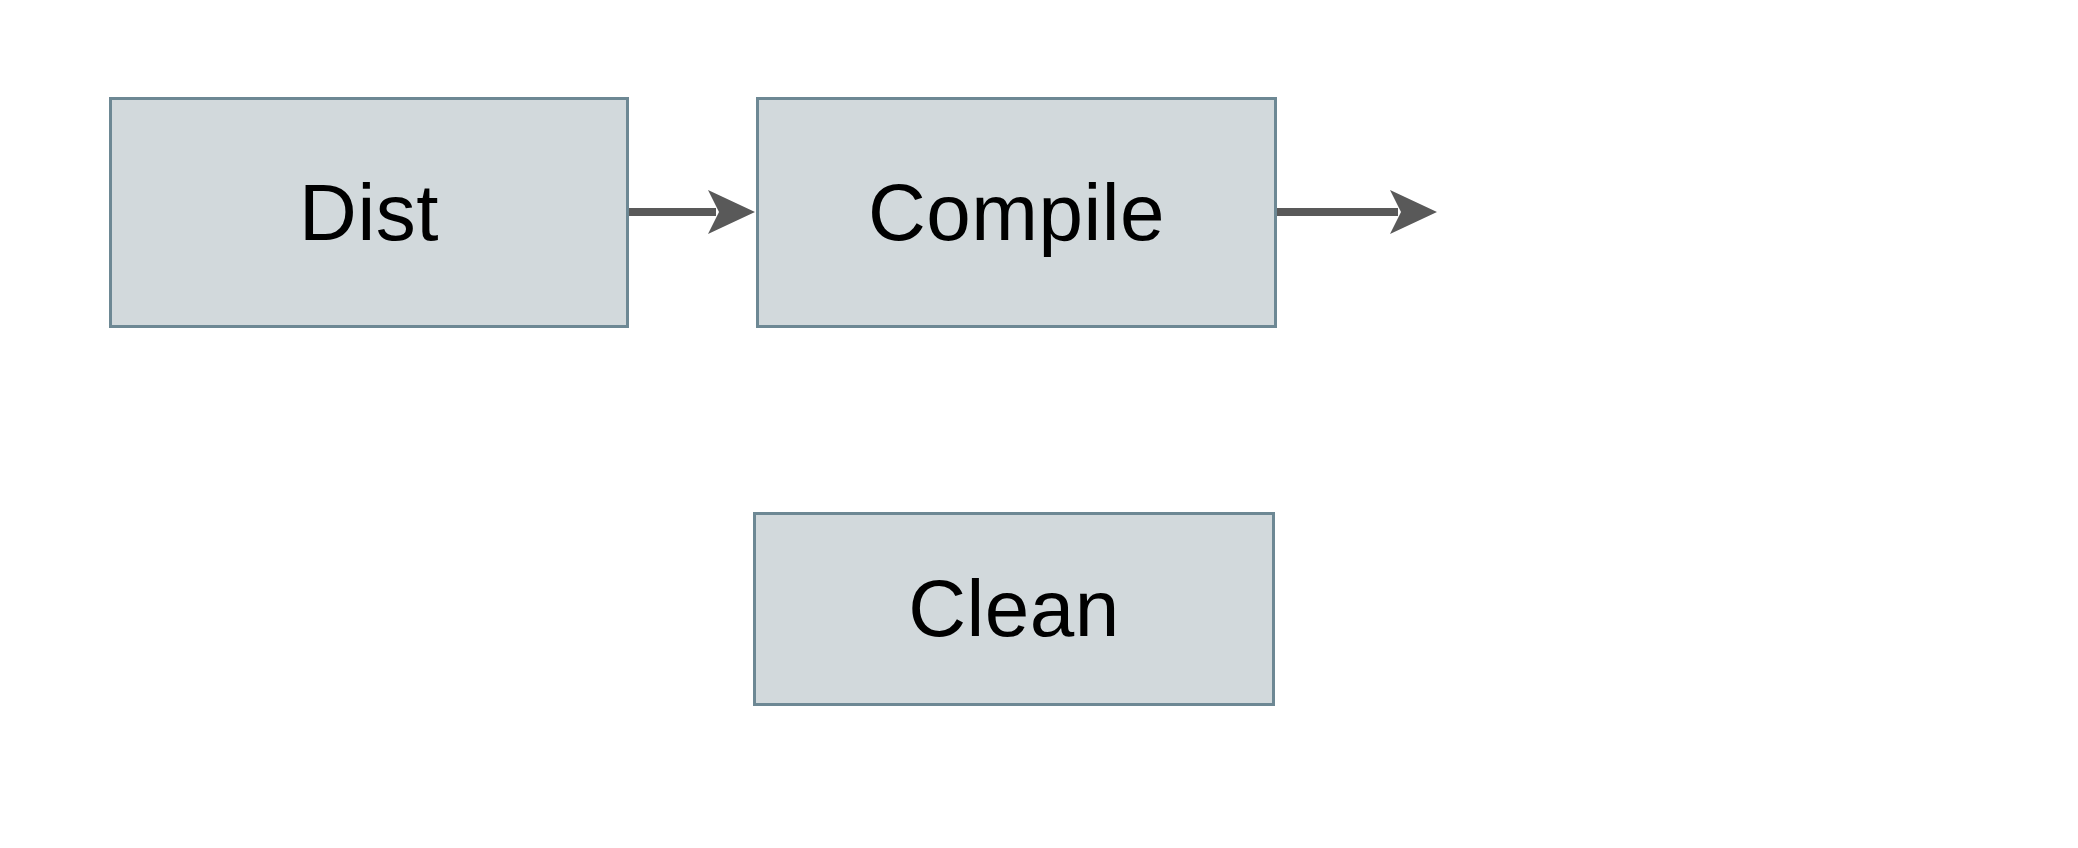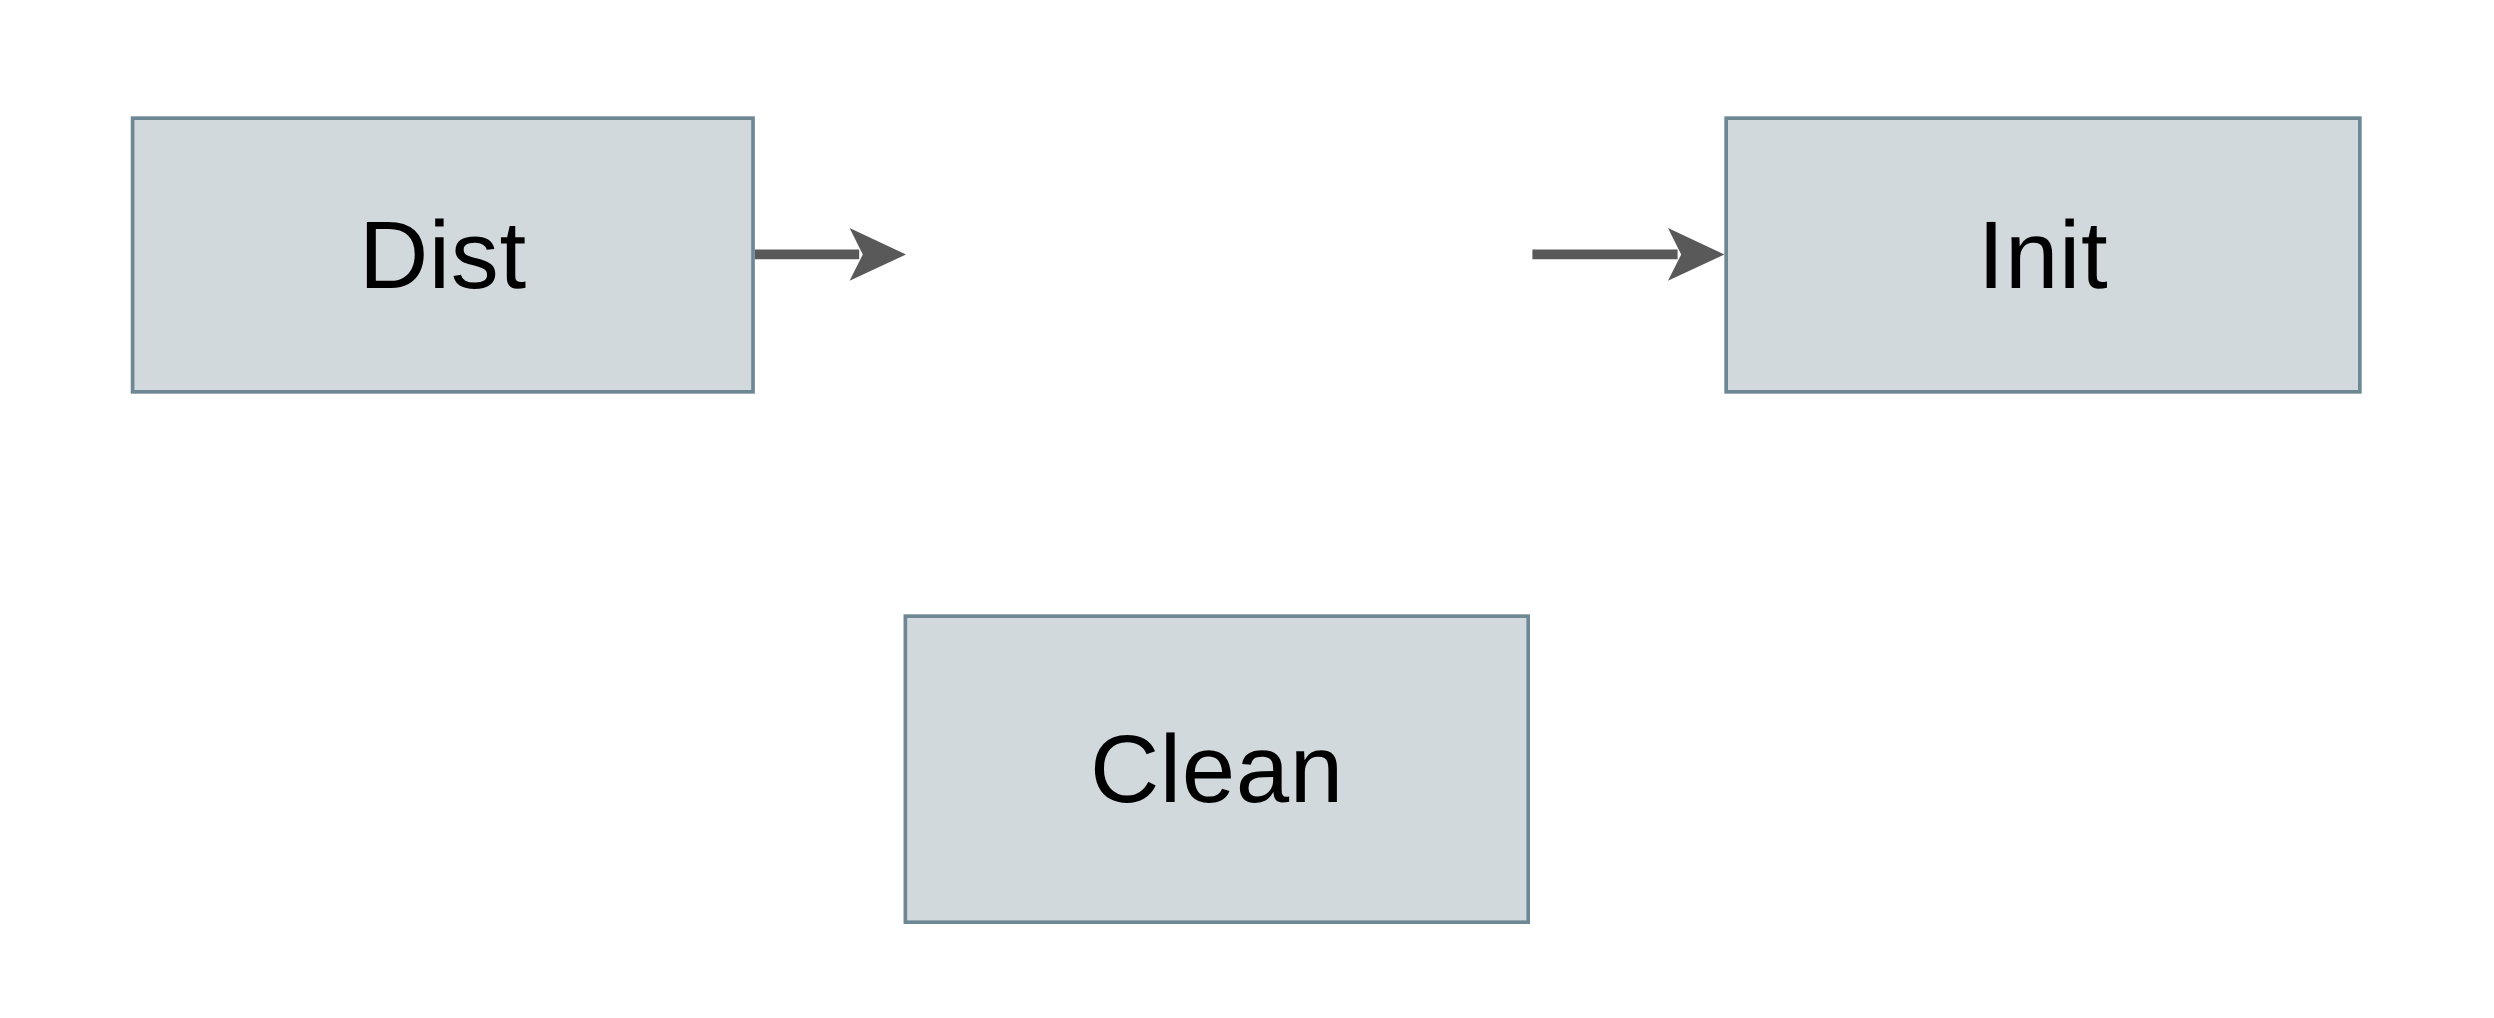--- a/index.html
+++ b/index.html
@@ -29,21 +29,21 @@
   .node-label {
     font-size: 80px;
     line-height: 1;
     color: var(--label-text, #000000);
     letter-spacing: 0.5px;
     user-select: none;
   }
   #node-dist    { left: 73px;   top: 97px;  width: 520px; height: 231px; margin-left: 36px; }
   #node-compile { left: 756px;  top: 97px;  width: 521px; height: 231px; }
   #node-init    { left: 1437px; top: 97px;  width: 531px; height: 231px; }
-  #node-clean   { left: 753px;  top: 512px; width: 522px; height: 258px; }
+  #node-clean   { left: 753px;  top: 512px; width: 522px; height: 194px; }
   svg.edges {
     position: absolute;
     left: 0; top: 0;
     width: 2078px;
     height: 848px;
     pointer-events: none;
   }
   svg.edges line   { stroke: var(--arrow, #595959); stroke-width: 8; }
   svg.edges polygon{ fill:   var(--arrow, #595959); }
 </style>
@@ -60,22 +60,22 @@
     <g>
       <line x1="1277" y1="212" x2="1398" y2="212"></line>
       <polygon points="1437,212 1390,190 1401,212 1390,234"></polygon>
     </g>
   </svg>
 
   <div class="node" id="node-dist">
     <span class="node-label">Dist</span>
   </div>
 
+  <div class="node" id="node-compile">
+    <span class="node-label">Compile</span>
+  </div>
 
-  <div class="node" id="node-init">
-    <span class="node-label">Init</span>
-  </div>
 
   <div class="node" id="node-clean">
     <span class="node-label">Clean</span>
   </div>
 
 </div>
 
 </body></html>

